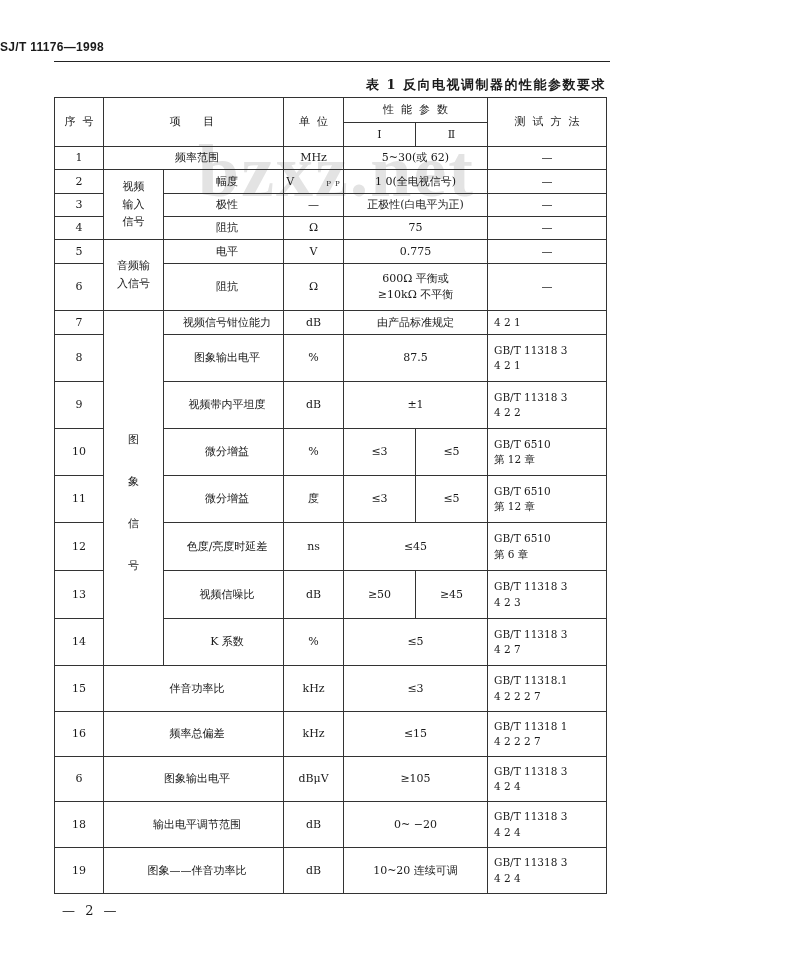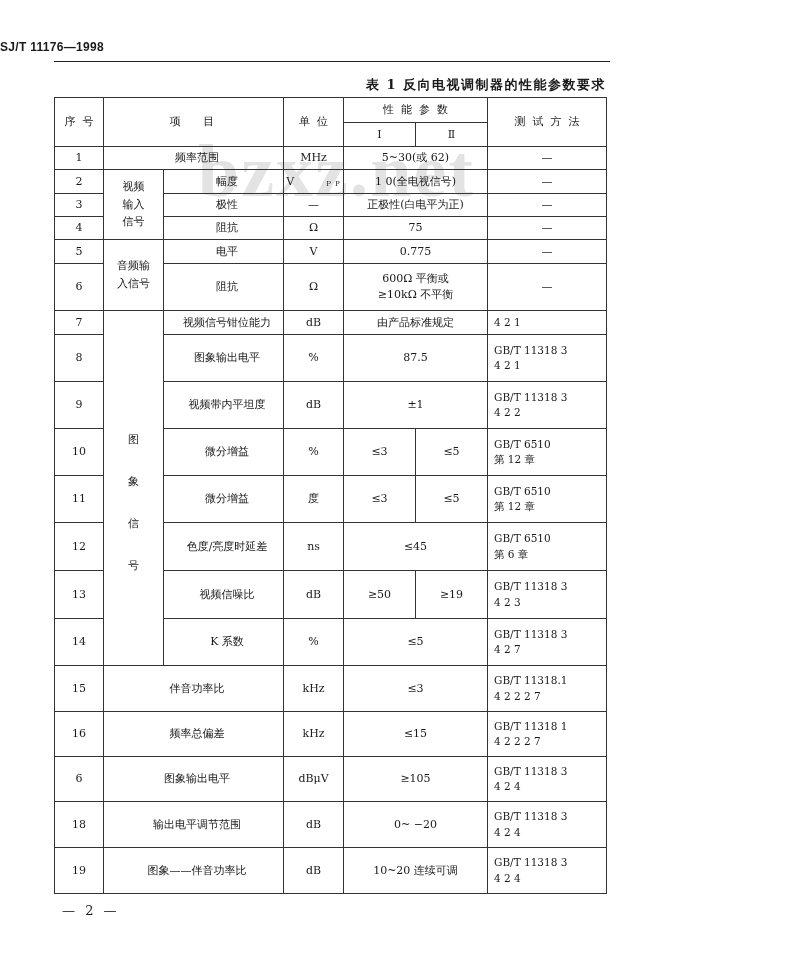--- a/index.html
+++ b/index.html
@@ -186,21 +186,21 @@
           <span>GB/T 6510</span>
           <span>第 6 章</span>
         </td>
   </tr>
 
   <tr style="height:48px">
     <td>13</td>
     <td class="left">视频信噪比</td>
     <td>dB</td>
     <td>≥50</td>
-    <td>≥19</td>
+    <td>≥45</td>
     <td class="method">
           <span>GB/T 11318 3</span>
           <span>4 2 3</span>
         </td>
   </tr>
 
   <tr style="height:47px">
     <td>14</td>
     <td class="left">K 系数</td>
     <td>%</td>

